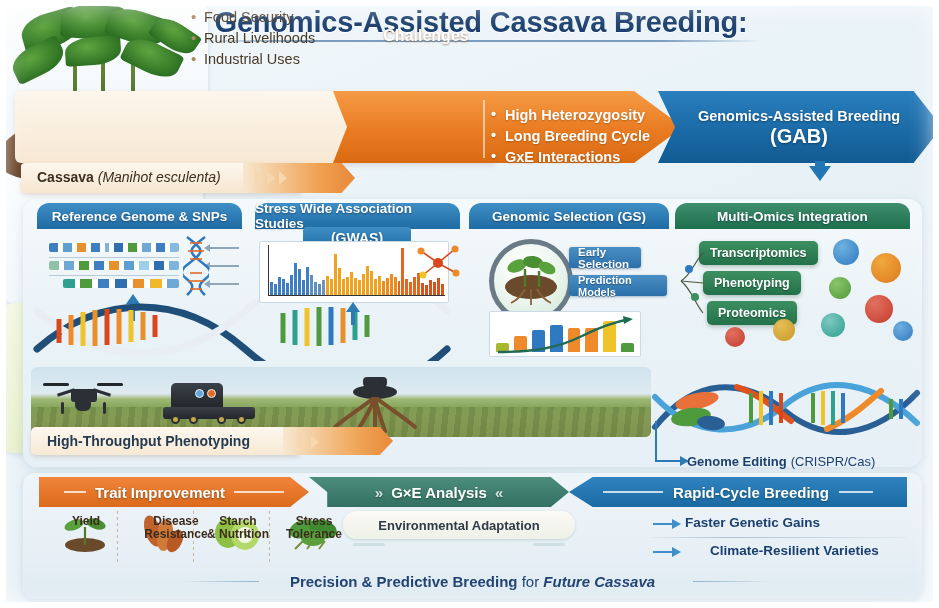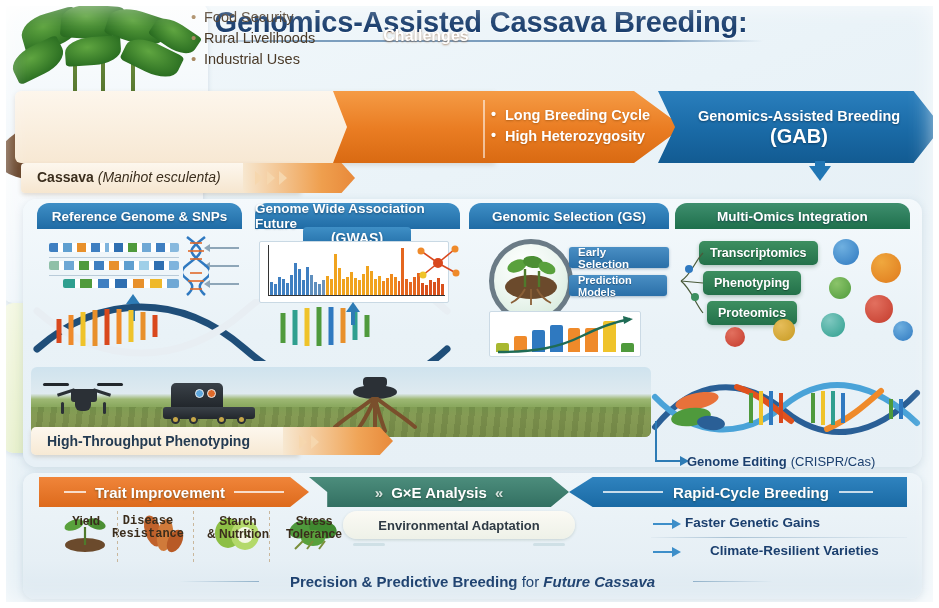--- a/index.html
+++ b/index.html
@@ -290,22 +290,23 @@
     <div class="arrow-blue"></div>
   </div>
   <ul class="key-bullets">
     <li>Food Security</li>
     <li>Rural Livelihoods</li>
     <li>Industrial Uses</li>
   </ul>
   <div class="challenges-label">Challenges</div>
   <div class="chal-div"></div>
   <ul class="chal-bullets">
+    <li>High Heterozygosity</li>
     <li>Long Breeding Cycle</li>
-    <li>High Heterozygosity</li>
+    <li>GxE Interactions</li>
   </ul>
   <div class="gab-l1">Genomics-Assisted Breeding</div>
   <div class="gab-l2">(GAB)</div>
   <div class="gab-down-stem"></div>
   <div class="gab-down"></div>
 
   <div class="cassava-cap"></div>
   <div class="cassava-cap-arrow"></div>
   <div class="chev-cream" style="left:252px;"></div>
   <div class="chev-cream" style="left:264px;"></div>
@@ -412,21 +413,21 @@
         <line x1="276" y1="9" x2="276" y2="47" stroke="#efc32a"></line>
         <line x1="288" y1="8" x2="288" y2="47" stroke="#4f9a3c"></line>
         <line x1="300" y1="8" x2="300" y2="46" stroke="#2f79c0"></line>
         <line x1="312" y1="9" x2="312" y2="44" stroke="#e8902b"></line>
         <line x1="324" y1="12" x2="324" y2="41" stroke="#2f9f8f"></line>
         <line x1="336" y1="16" x2="336" y2="38" stroke="#4f9a3c"></line>
       </g>
     </svg>
   </div>
 
-  <div class="qhead blue gwas-head">Genome Wide Association Future</div>
+  <div class="qhead blue gwas-head">Stress Wide Association Studies</div>
   <div class="qhead blue" style="left:300px; top:224px; width:108px; height:22px; border-radius:4px; font-size:14px;">(GWAS)</div>
   <div class="gwas-chart">
     <div class="gwas-yaxis"></div>
     <div class="gwas-xaxis"></div>
     <div class="gwas-bars" id="gwas-bars">
         <i title="1: 2.6" style="height: 26%; background: rgb(63, 127, 193);"></i>
         <i title="2: 2.2" style="height: 22%; background: rgb(63, 127, 193);"></i>
         <i title="3: 3.6" style="height: 36%; background: rgb(63, 127, 193);"></i>
         <i title="4: 3.2" style="height: 32%; background: rgb(63, 127, 193);"></i>
         <i title="5: 2.4" style="height: 24%; background: rgb(63, 127, 193);"></i>
@@ -495,21 +496,21 @@
     <path d="M36 34 L36 18" stroke="#4f7a2c" stroke-width="2.4"></path>
     <ellipse cx="14" cy="13" rx="10" ry="6" fill="#59a13c" transform="rotate(-22 14 13)"></ellipse>
     <ellipse cx="30" cy="9" rx="10" ry="6" fill="#4b8f33" transform="rotate(8 30 9)"></ellipse>
     <ellipse cx="44" cy="15" rx="9" ry="5.5" fill="#59a13c" transform="rotate(24 44 15)"></ellipse>
     <g stroke="#8a6038" stroke-width="1.8" fill="none">
       <path d="M22 36 C18 44, 12 48, 8 50"></path>
         <path d="M28 36 C28 46, 28 50, 28 52"></path>
       <path d="M34 36 C38 44, 44 48, 48 50"></path>
     </g>
   </svg>
-  <div class="gs-tag" style="left:566px; top:244px; width:100px;">Early Selection</div>
+  <div class="gs-tag" style="left:566px; top:244px; width:72px;">Early Selection</div>
   <div class="gs-tag" style="left:566px; top:272px; width:98px; font-size:11px;">Prediction Models</div>
   <div class="gs-chart">
     <div id="gs-bars" style="position:absolute;left:6px;right:6px;bottom:4px;height:36px;display:flex;align-items:flex-end;gap:5px;">
         <div title="1: 2.6" style="flex: 1 1 auto; height: 26%; background: linear-gradient(rgb(168, 184, 48), rgb(168, 184, 48)); border-radius: 2px 2px 0px 0px;"></div>
         <div title="2: 4.4" style="flex: 1 1 auto; height: 44%; background: linear-gradient(rgb(239, 138, 42), rgb(239, 138, 42)); border-radius: 2px 2px 0px 0px;"></div>
         <div title="3: 6" style="flex: 1 1 auto; height: 60%; background: linear-gradient(rgb(47, 121, 192), rgb(47, 121, 192)); border-radius: 2px 2px 0px 0px;"></div>
         <div title="4: 7.4" style="flex: 1 1 auto; height: 74%; background: linear-gradient(rgb(47, 121, 192), rgb(47, 121, 192)); border-radius: 2px 2px 0px 0px;"></div>
         <div title="5: 6.6" style="flex: 1 1 auto; height: 66%; background: linear-gradient(rgb(239, 138, 42), rgb(239, 138, 42)); border-radius: 2px 2px 0px 0px;"></div>
         <div title="6: 6.8" style="flex: 1 1 auto; height: 68%; background: linear-gradient(rgb(239, 138, 42), rgb(239, 138, 42)); border-radius: 2px 2px 0px 0px;"></div>
         <div title="7: 8.6" style="flex: 1 1 auto; height: 86%; background: linear-gradient(rgb(239, 195, 42), rgb(239, 195, 42)); border-radius: 2px 2px 0px 0px;"></div>
@@ -652,21 +653,21 @@
   <svg class="trait-icon" style="left:284px;top:510px;" viewBox="0 0 52 40">
     <ellipse cx="16" cy="16" rx="14" ry="9" fill="#4f9a3c" transform="rotate(-18 16 16)"></ellipse>
     <ellipse cx="36" cy="16" rx="14" ry="9" fill="#3f8a30" transform="rotate(16 36 16)"></ellipse>
     <ellipse cx="26" cy="25" rx="12" ry="8" fill="#59a13c"></ellipse>
     <path d="M8 36 L16 28 M20 36 L26 28 M32 36 L38 28" stroke="#7a8f3a" stroke-width="2"></path>
   </svg>
 
   <div class="trait-cell" style="left:46px;">
     <div>Yield</div>
   </div>
-  <div class="trait-cell" style="left:108px;font-family:Liberation Mono, monospace;">
+  <div class="trait-cell" style="left:136px;">
     <div>Disease</div>
     <div>Resistance</div>
   </div>
   <div class="trait-cell" style="left:198px;">
     <div>Starch</div>
     <div>&amp; Nutrition</div>
   </div>
   <div class="trait-cell" style="left:274px;">
     <div>Stress</div>
     <div>Tolerance</div>

